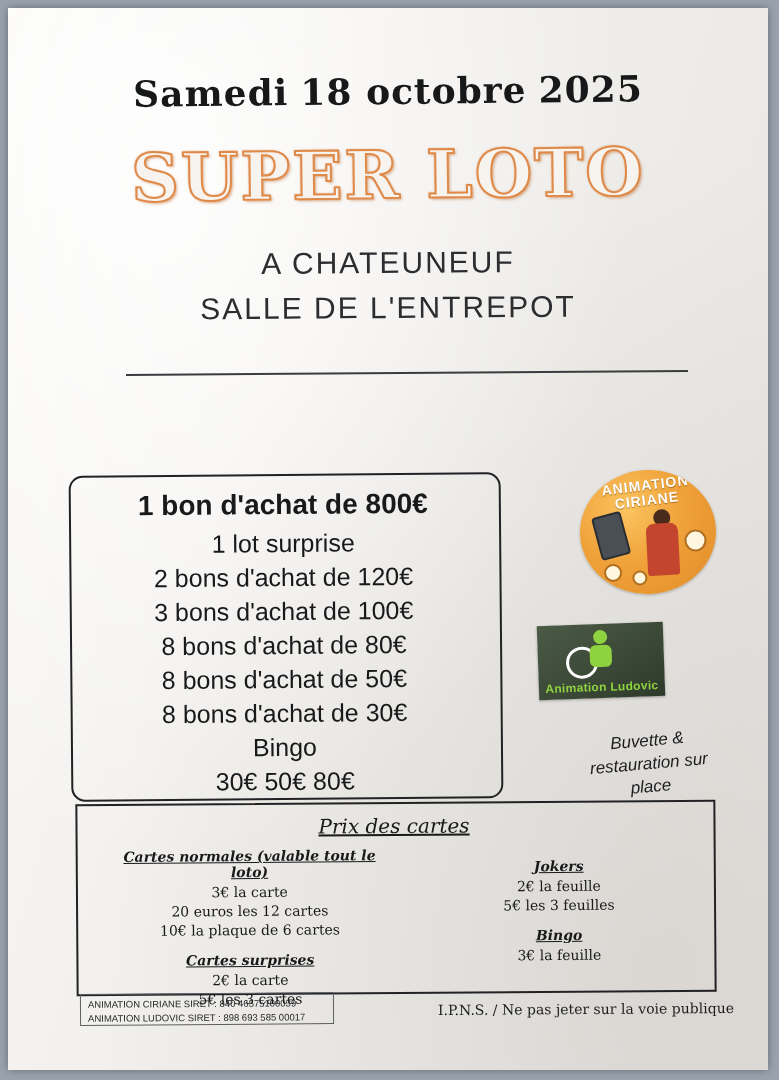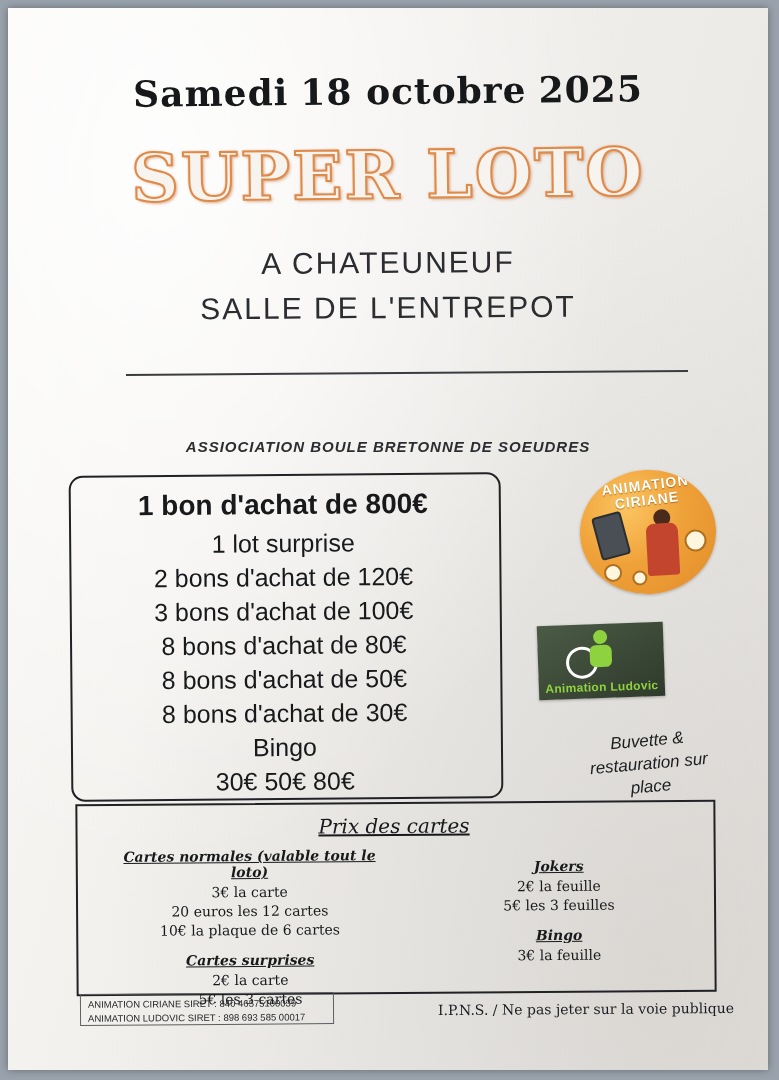--- a/index.html
+++ b/index.html
@@ -372,21 +372,20 @@
     <div class="date-line">
       <span>Samedi</span><span>18 octobre</span><span>2025</span>
     </div>
 
     <div class="title">SUPER LOTO</div>
 
     <div class="place1">A CHATEUNEUF</div>
     <div class="place2">SALLE DE L'ENTREPOT</div>
     <div class="rule"></div>
 
-    <div class="assoc">ASSIOCIATION BOULE BRETONNE DE SOEUDRES</div>
 
     <div class="prize-box"></div>
     <div class="prize-list">
       <div class="p first">1 bon d'achat de 800€</div>
       <div class="p">1 lot surprise</div>
       <div class="p">2 bons d'achat de 120€</div>
       <div class="p">3 bons d'achat de 100€</div>
       <div class="p">8 bons d'achat de 80€</div>
       <div class="p">8 bons d'achat de 50€</div>
       <div class="p">8 bons d'achat de 30€</div>

